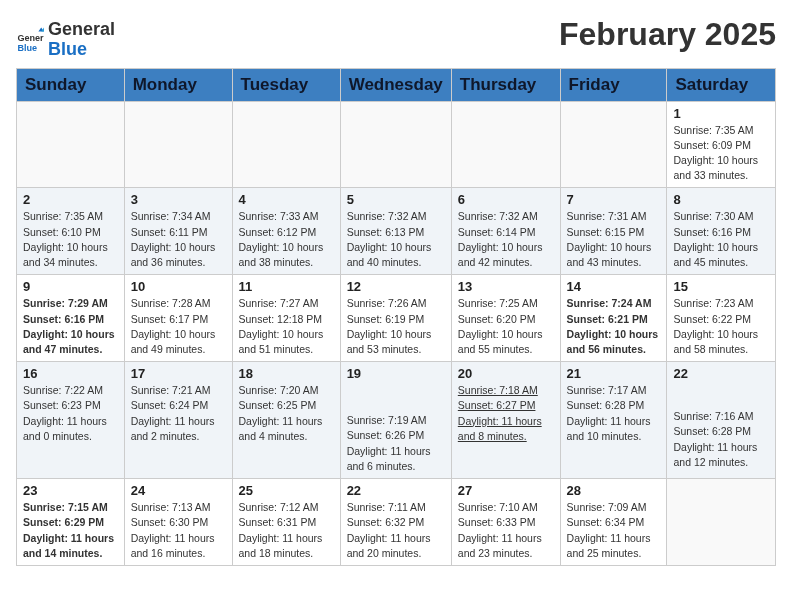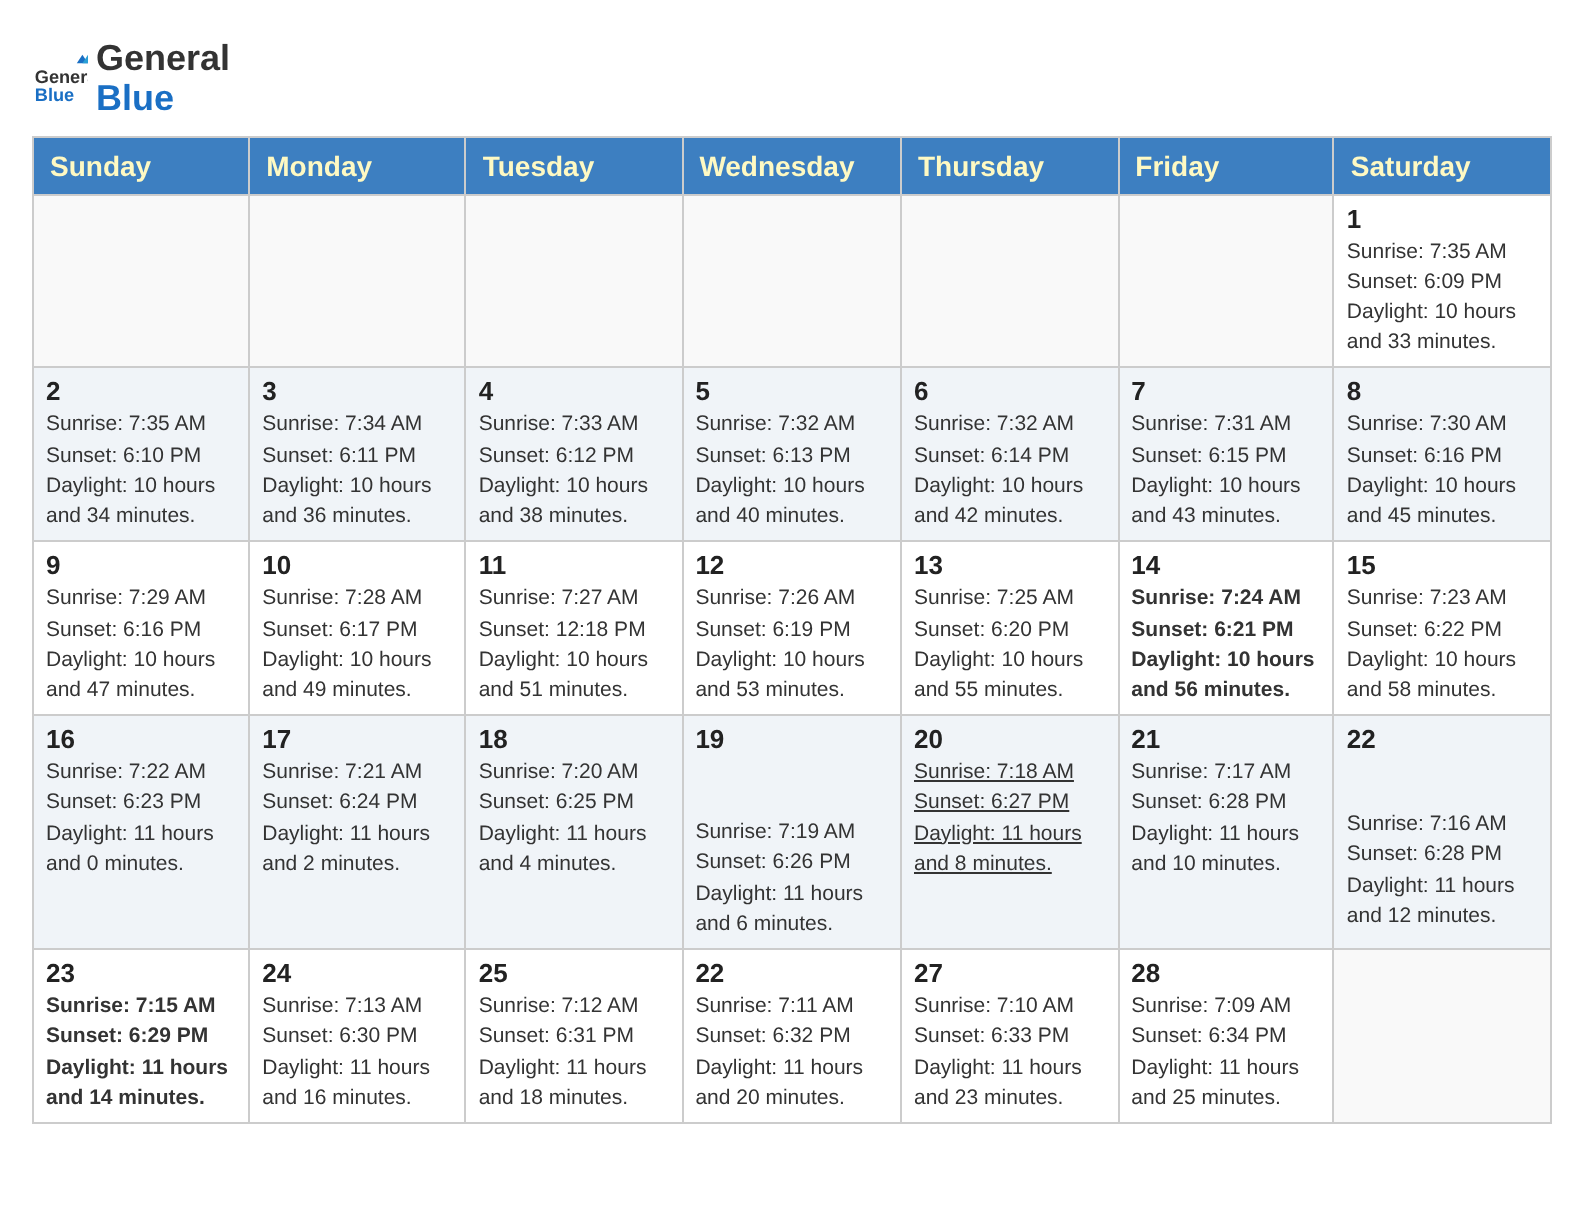--- a/index.html
+++ b/index.html
@@ -45,22 +45,22 @@
       font-size: 14px;
       color: #555;
     }
     .calendar {
       width: 100%;
       border-collapse: collapse;
       border: 1px solid #ccc;
     }
     .calendar th {
       background: #3d7fc1;
-      color: #fef9c3;
-      font-size: 14px;
+      color: #0f172a;
+      font-size: 17px;
       font-weight: bold;
       text-align: left;
       padding: 6px 8px;
       border: 1px solid #ccc;
     }
     .calendar td {
       vertical-align: top;
       border: 1px solid #ccc;
       padding: 4px 6px;
       width: 110px;
@@ -97,20 +97,21 @@
       <text x="2" y="35" font-size="13" font-weight="bold" fill="#1a6fc4">Blue</text>
       <polygon points="32,8 40,8 36,2" fill="#1a6fc4"></polygon>
       <polygon points="36,8 40,8 40,2" fill="#2a9fd6"></polygon>
     </svg>
     <div>
       <div class="logo-text">General</div>
       <div class="logo-text logo-blue">Blue</div>
     </div>
   </div>
   <div class="title-section">
+    <div class="month-title">February 2025</div>
   </div>
 </div>
 
 <table class="calendar">
   <thead>
     <tr>
     <th>Sunday</th>
         <th>Monday</th>
         <th>Tuesday</th>
         <th>Wednesday</th>
@@ -174,21 +175,21 @@
         <td>
           <div class="day-number">8</div>
           <div class="day-info" style="white-space: pre-line;">Sunrise: 7:30 AM
 Sunset: 6:16 PM
 Daylight: 10 hours and 45 minutes.</div>
         </td>
       </tr>
       <tr>
         <td>
           <div class="day-number">9</div>
-          <div class="day-info" style="white-space: pre-line;">Sunrise: 7:29 AM
+          <div class="day-info" style="white-space: pre-line; font-weight: bold;">Sunrise: 7:29 AM
 Sunset: 6:16 PM
 Daylight: 10 hours and 47 minutes.</div>
         </td>
         <td>
           <div class="day-number">10</div>
           <div class="day-info" style="white-space: pre-line;">Sunrise: 7:28 AM
 Sunset: 6:17 PM
 Daylight: 10 hours and 49 minutes.</div>
         </td>
         <td>

